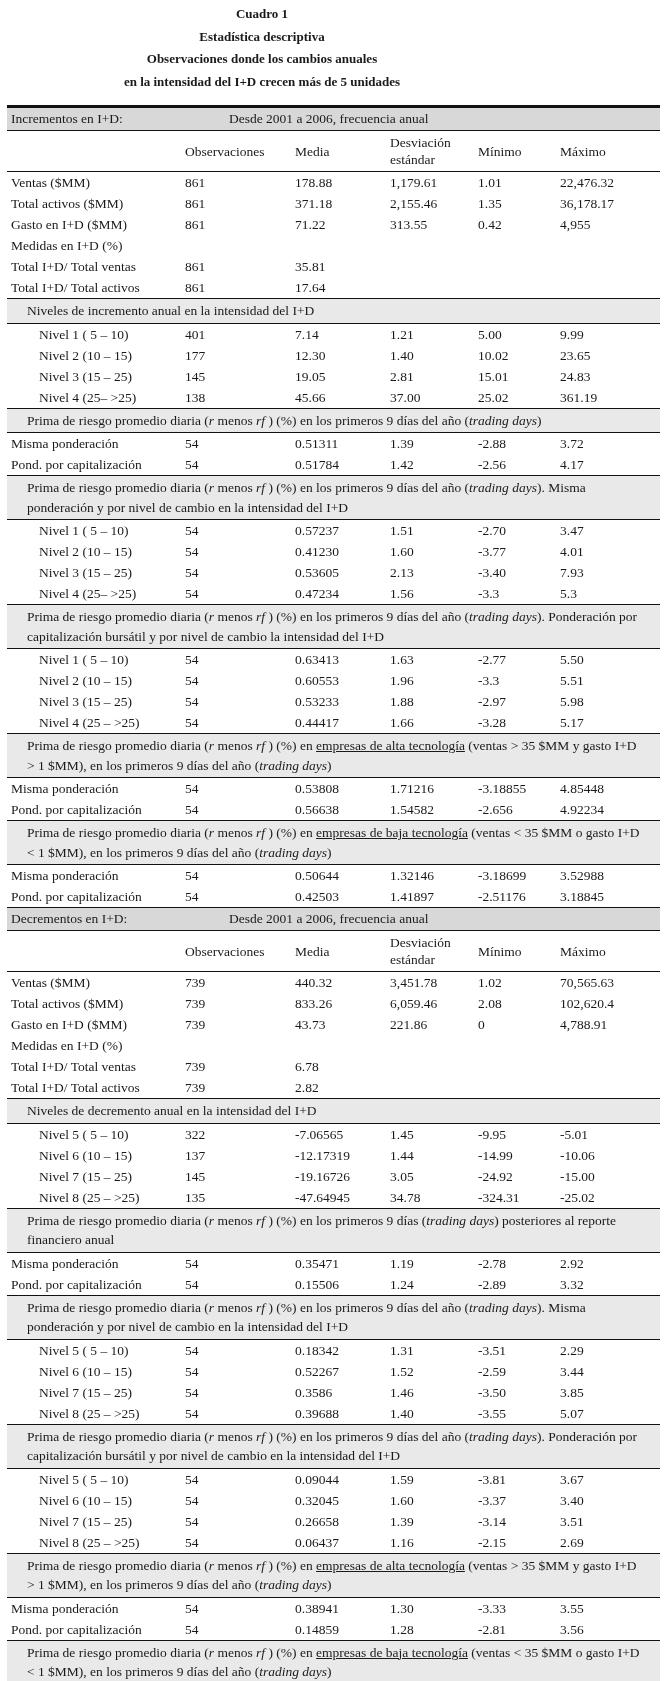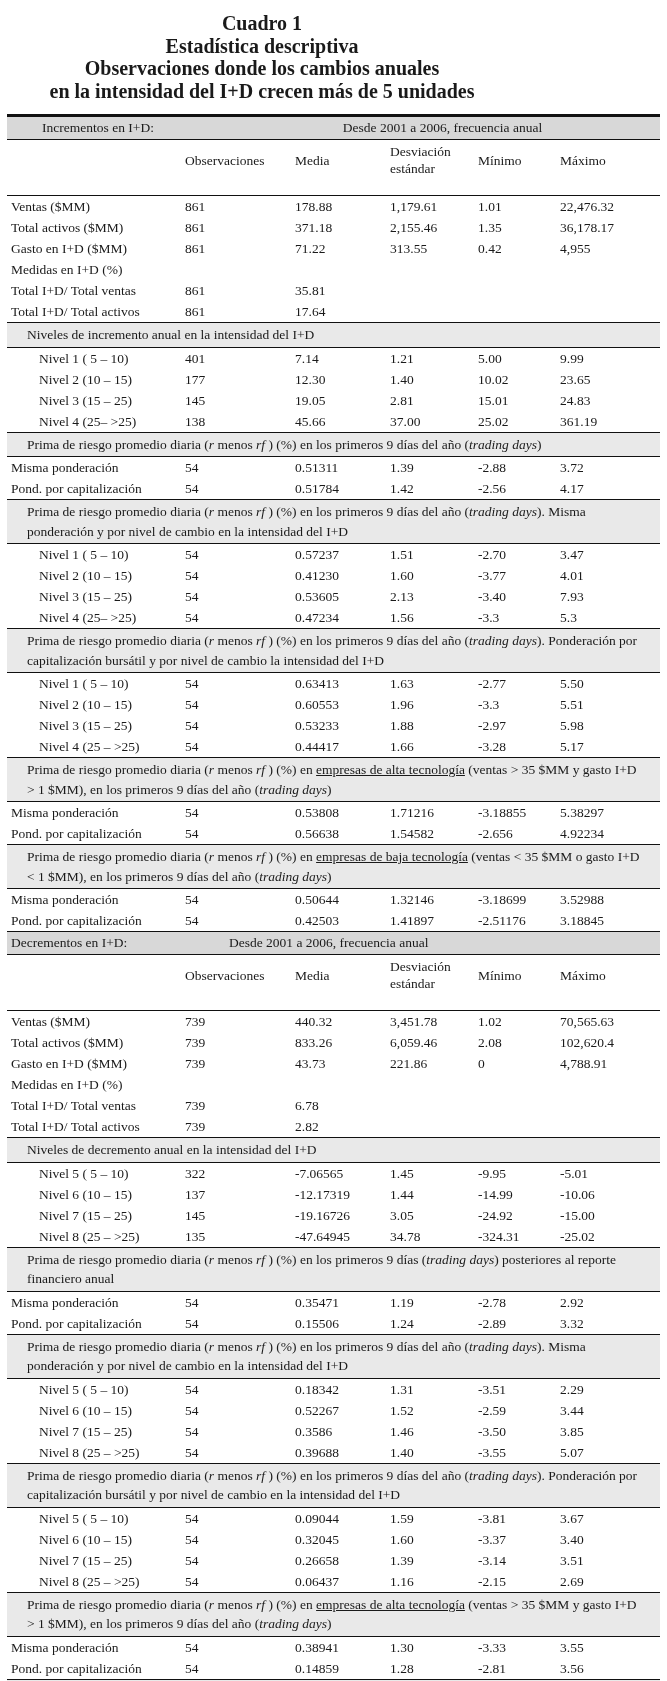--- a/index.html
+++ b/index.html
@@ -11,24 +11,24 @@
   html,body{margin:0;padding:0;background:#ffffff;}
   body{
     width:667px;
     font-family:"Liberation Serif", serif;
     color:var(--text);
     -webkit-font-smoothing:antialiased;
   }
   .page{width:667px;}
   .title-block{
     width:524px;
-    padding-top:12px;
+    padding-top:3px;
     text-align:center;
     font-weight:bold;
-    font-size:20px;
+    font-size:13px;
     line-height:22.5px;
   }
   .table{
     margin:12px 7px 0 7px;
     border-bottom:1.5px solid var(--border);
     font-size:13.5px;
   }
   .trow{
     display:grid;
     grid-template-columns:174px 110px 95px 88px 82px minmax(0,1fr);
@@ -36,27 +36,27 @@
     align-items:center;
   }
   .tcell{white-space:nowrap;line-height:21px;padding-right:4px;}
   .tcell.indent{padding-left:28px;}
   
   .panel{
     background:var(--panel-band);
     border-top:1.5px solid var(--border);
     border-bottom:1.5px solid var(--border);
   }
-  .panel-first{border-top:3px solid var(--border);text-align:center;}
+  .panel-first{border-top:3px solid var(--border);}
   .panel .pcell{line-height:22px;white-space:nowrap;}
   .panel-right{grid-column:2 / 7;margin-left:44px;}
   
   .colheader{
     border-bottom:1.5px solid var(--border);
-    padding-top:3px;padding-bottom:18px;
+    padding-top:3px;padding-bottom:3px;
     min-height:34px;
   }
   .colheader .tcell{white-space:normal;line-height:17px;}
   
   .band{
     background:var(--section-band);
     border-top:1px solid var(--border);
     border-bottom:1px solid var(--border);
     padding:2px 20px;
   }
@@ -261,21 +261,21 @@
       </div>
       <div class="band">
         <div class="band-text">Prima de riesgo promedio diaria (<i>r</i> menos <i>rf</i> ) (%)  en <u>empresas de alta tecnología</u> (ventas &gt; 35 $MM y gasto I+D &gt; 1 $MM), en los primeros 9 días del año (<i>trading days</i>)</div>
       </div>
       <div class="trow datarow">
         <div class="tcell">Misma ponderación</div>
         <div class="tcell">54</div>
         <div class="tcell">0.53808</div>
         <div class="tcell">1.71216</div>
         <div class="tcell">-3.18855</div>
-        <div class="tcell">5.38297</div>
+        <div class="tcell">4.85448</div>
       </div>
       <div class="trow datarow">
         <div class="tcell">Pond. por capitalización</div>
         <div class="tcell">54</div>
         <div class="tcell">0.56638</div>
         <div class="tcell">1.54582</div>
         <div class="tcell">-2.656</div>
         <div class="tcell">4.92234</div>
       </div>
       <div class="band">

